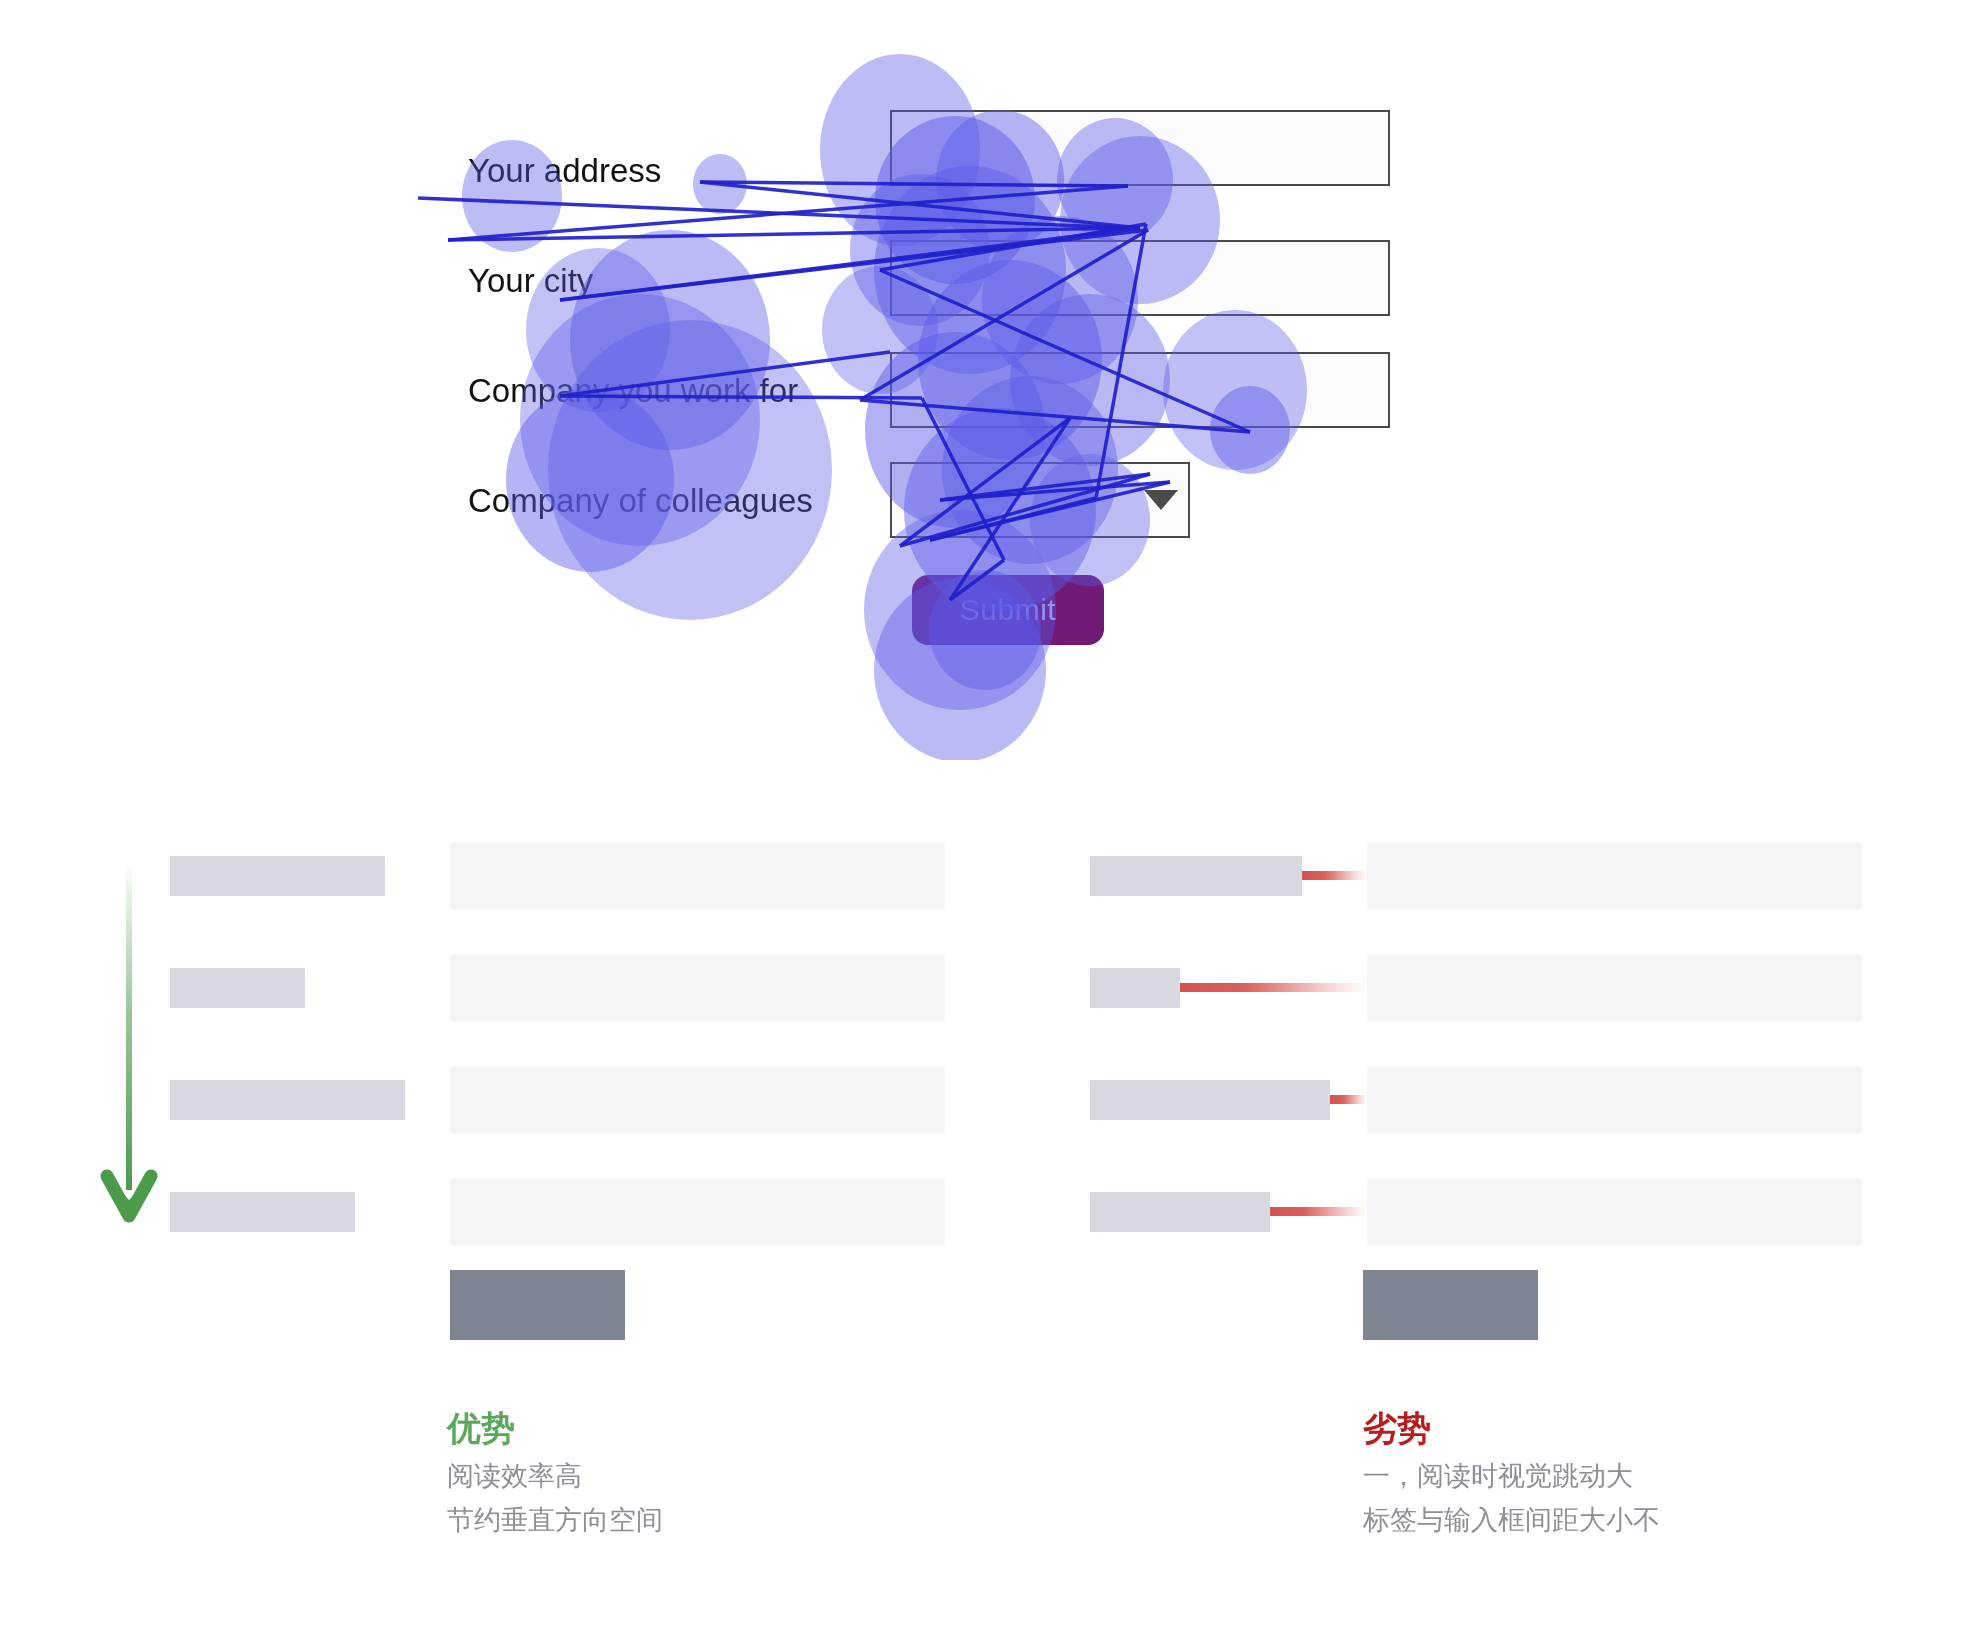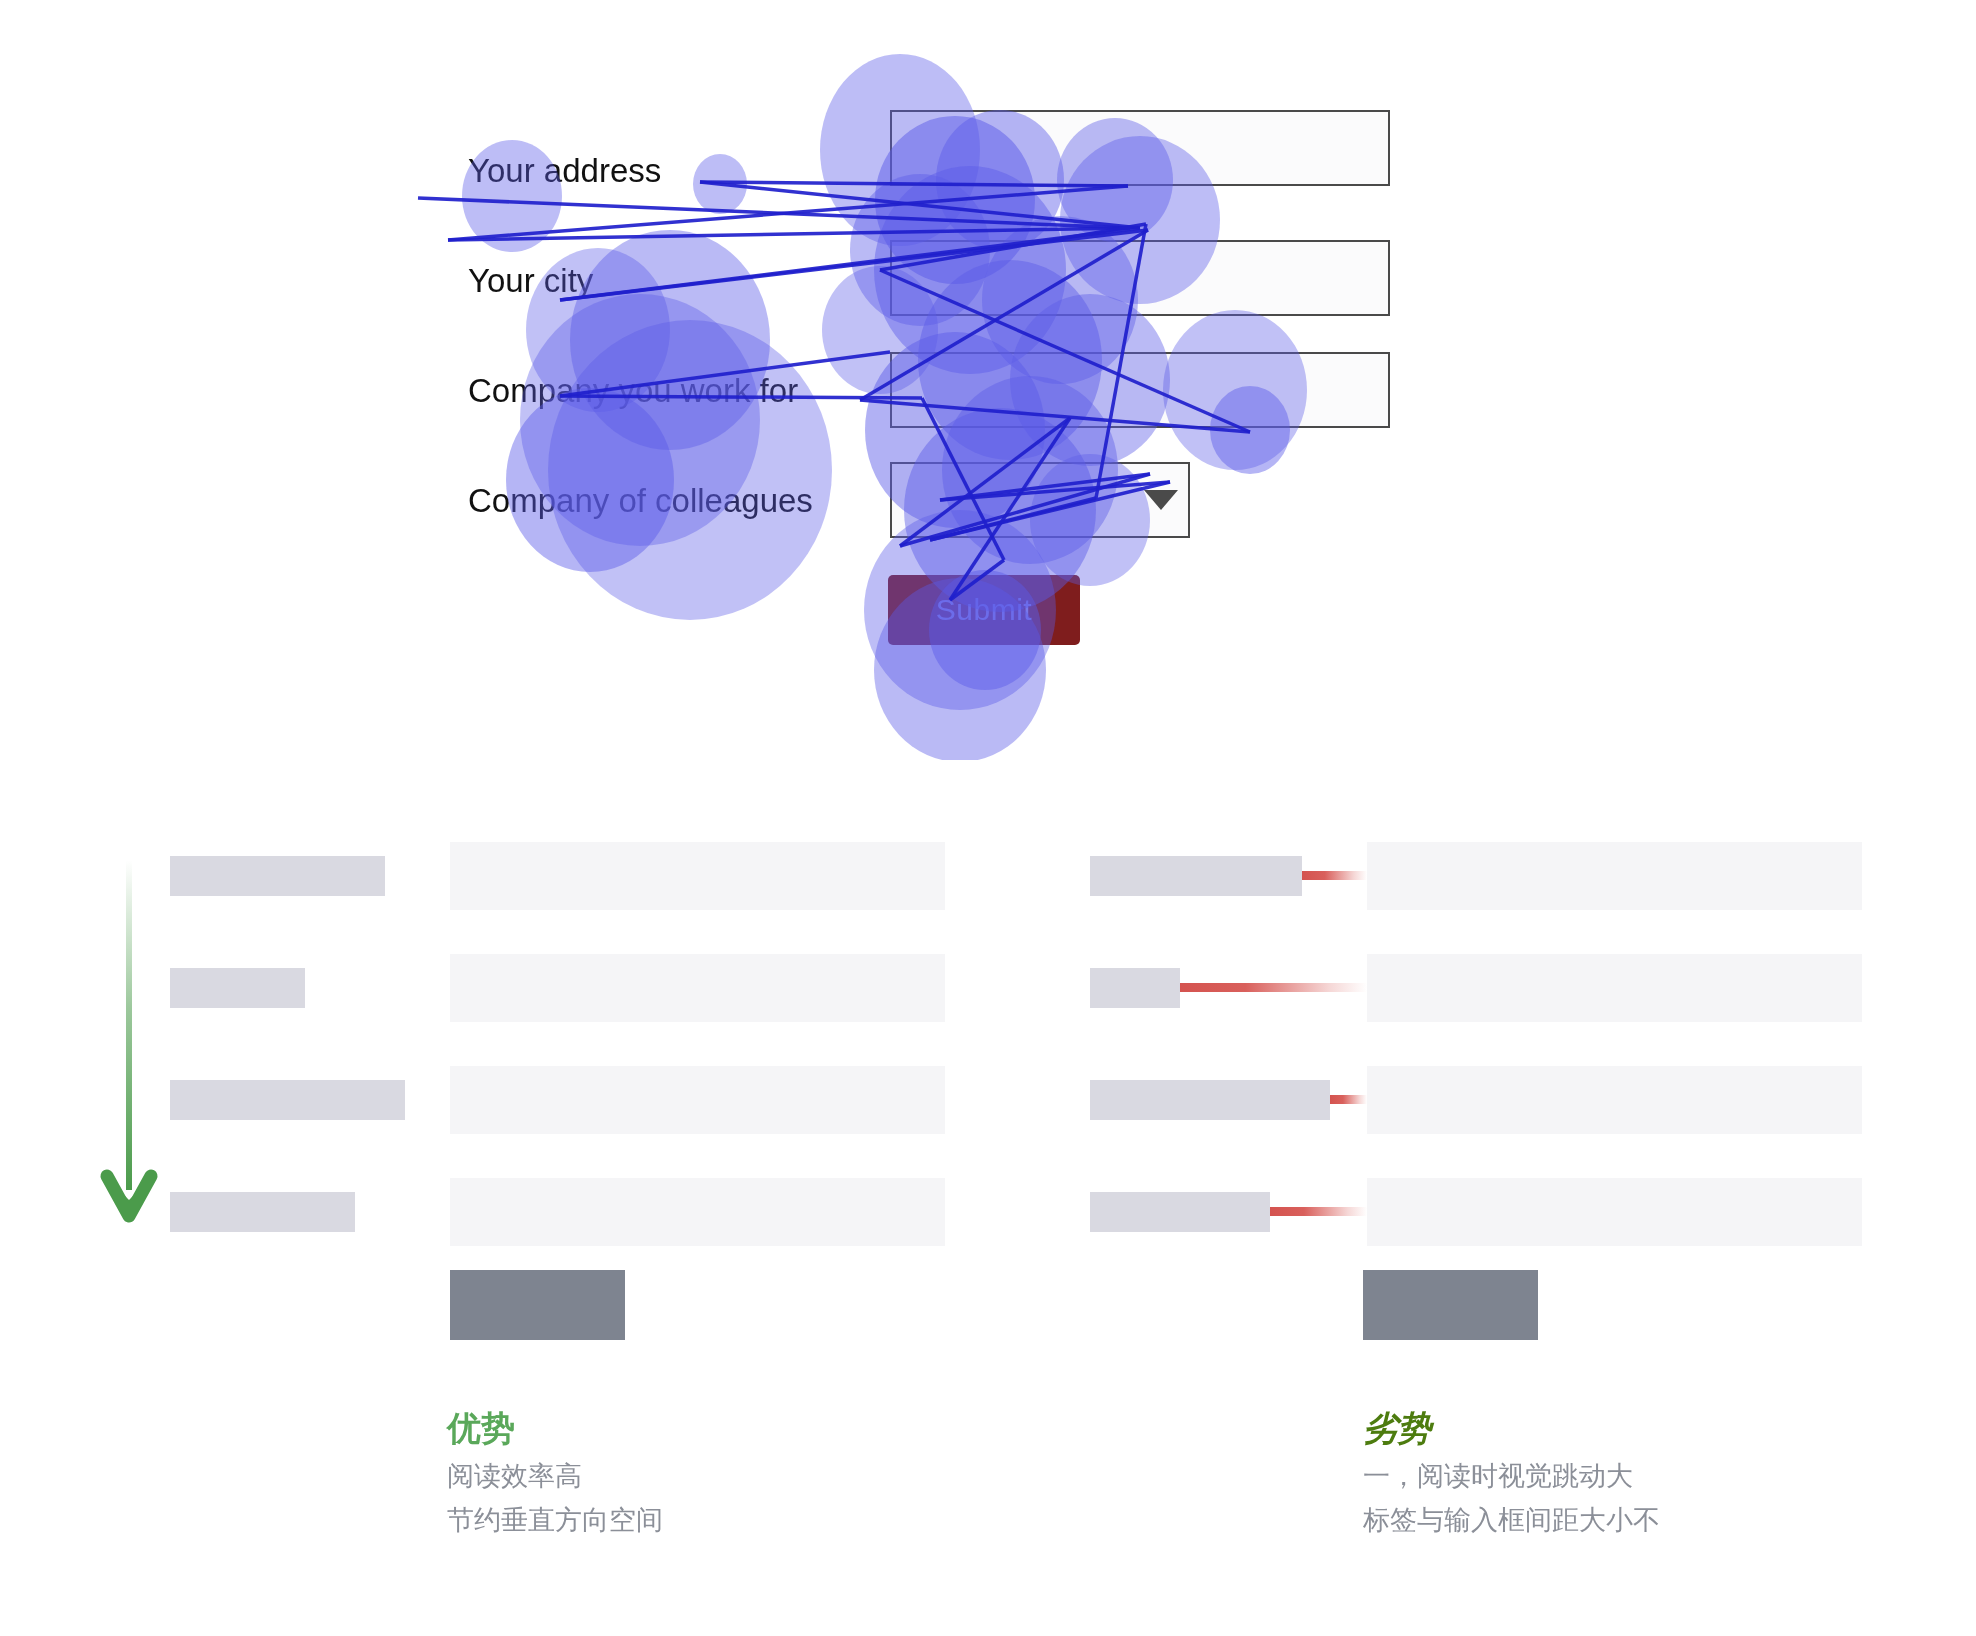--- a/index.html
+++ b/index.html
@@ -11,41 +11,41 @@
 
   .form-label{position:absolute;font-size:33px;color:#111111;
               letter-spacing:0px;white-space:nowrap;font-weight:400;}
   .form-input{position:absolute;border:2px solid #4a4a4a;background:#fbfbfc;
               box-sizing:border-box;}
   .form-select{position:absolute;border:2px solid #4a4a4a;background:#fbfbfc;
                box-sizing:border-box;}
   .select-caret{position:absolute;width:0;height:0;
                 border-left:17px solid transparent;border-right:17px solid transparent;
                 border-top:20px solid #4a4a4a;}
-  .submit-btn{position:absolute;background:#7f1d1d;border-radius:5px;
+  .submit-btn{position:absolute;background:#701a75;border-radius:16px;
               color:#b9b9f5;font-size:30px;display:flex;align-items:center;
-              justify-content:center;letter-spacing:.5px;}
+              justify-content:center;letter-spacing:.5px;margin-left:24px;}
 
   #heat-svg, #scan-svg{position:absolute;left:0;top:0;width:1976px;height:760px;
                        pointer-events:none;}
 
   
   #compare-section{position:absolute;left:0;top:760px;width:1976px;height:876px;}
 
   .wf-label{position:absolute;background:#d9d9e1;}
   .wf-field{position:absolute;background:#f5f5f7;}
   .wf-button{position:absolute;background:#7e8490;}
   .red-line{position:absolute;height:9px;
             background:linear-gradient(to right,#d4534f 0%,#d9605c 35%,rgba(217,96,92,0.25) 80%,rgba(217,96,92,0) 100%);}
 
   #arrow-svg{position:absolute;left:95px;top:100px;width:70px;height:370px;}
 
   .cap-title{position:absolute;font-size:34px;font-weight:bold;white-space:nowrap;margin-top:8px;}
   .cap-title.good{color:#5aa85a;}
-  .cap-title.bad{color:#4d7c0f;font-style:italic;}
+  .cap-title.bad{color:#b91c1c;}
   .cap-body{position:absolute;font-size:27px;color:#8b8f98;line-height:44px;}
 </style>
 </head>
 <body>
 
 <div id="gaze-section">
 
   <div class="form-label" style="left:468px;top:152px;">Your address</div>
   <div class="form-label" style="left:468px;top:262px;">Your city</div>
   <div class="form-label" style="left:468px;top:372px;">Company you work for</div>

